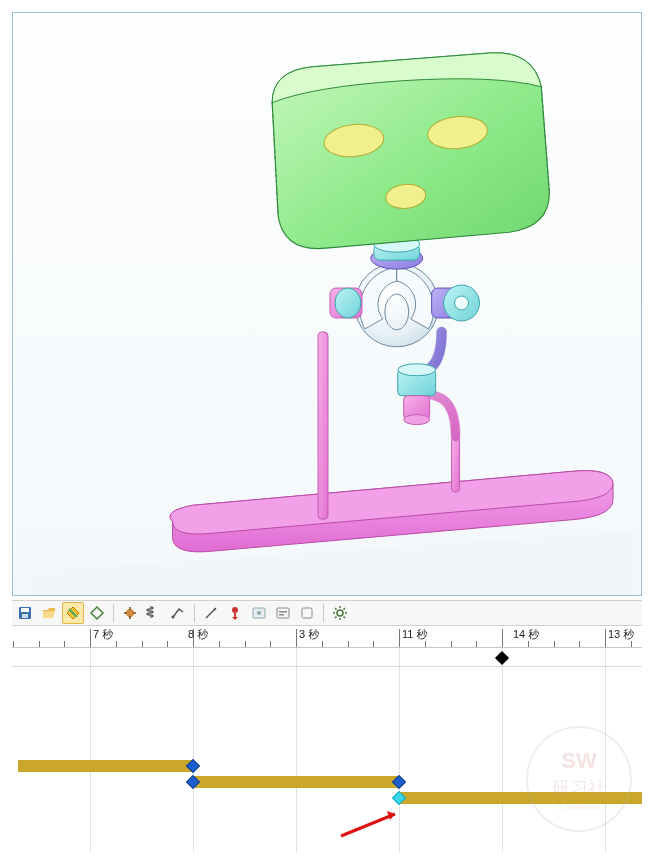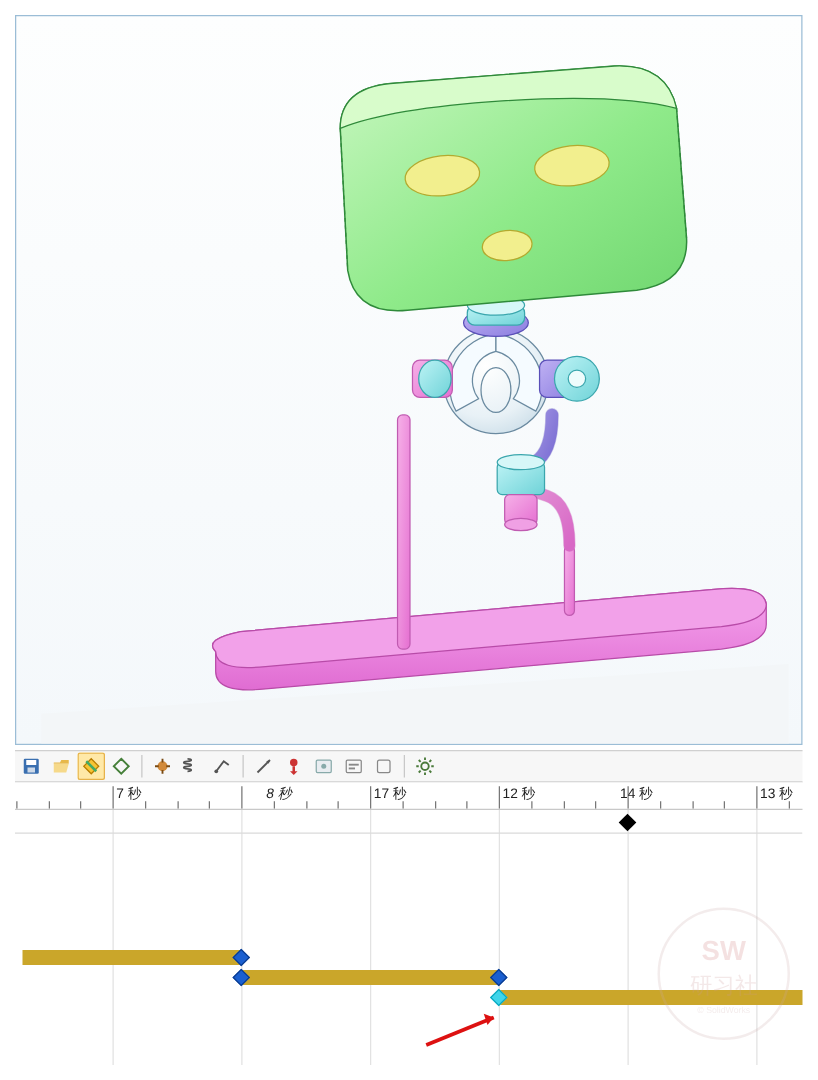--- a/index.html
+++ b/index.html
@@ -312,36 +312,36 @@
 </div>
 
 <div class="ruler">
   <div class="ruler-track">
       <div class="tick major" style="left: 78px;"></div>
       <div class="lbl" style="left: 81px;">7 秒</div>
       <div class="tick minor" style="left: 103.75px;"></div>
       <div class="tick minor" style="left: 129.5px;"></div>
       <div class="tick minor" style="left: 155.25px;"></div>
       <div class="tick major" style="left: 181px;"></div>
-      <div class="lbl" style="left: 201px; font-style: italic;">8 秒</div>
+      <div class="lbl" style="left: 176px;">8 秒</div>
       <div class="tick minor" style="left: 206.75px;"></div>
       <div class="tick minor" style="left: 232.5px;"></div>
       <div class="tick minor" style="left: 258.25px;"></div>
       <div class="tick major" style="left: 284px;"></div>
-      <div class="lbl" style="left: 287px;">17 秒</div>
+      <div class="lbl" style="left: 287px;">3 秒</div>
       <div class="tick minor" style="left: 309.75px;"></div>
       <div class="tick minor" style="left: 335.5px;"></div>
       <div class="tick minor" style="left: 361.25px;"></div>
       <div class="tick major" style="left: 387px;"></div>
-      <div class="lbl" style="left: 390px;">12 秒</div>
+      <div class="lbl" style="left: 390px;">11 秒</div>
       <div class="tick minor" style="left: 412.75px;"></div>
       <div class="tick minor" style="left: 438.5px;"></div>
       <div class="tick minor" style="left: 464.25px;"></div>
       <div class="tick major" style="left: 490px;"></div>
-      <div class="lbl" style="left: 484px;">14 秒</div>
+      <div class="lbl" style="left: 501px;">14 秒</div>
       <div class="tick minor" style="left: 515.75px;"></div>
       <div class="tick minor" style="left: 541.5px;"></div>
       <div class="tick minor" style="left: 567.25px;"></div>
       <div class="tick major" style="left: 593px;"></div>
       <div class="lbl" style="left: 596px;">13 秒</div>
       <div class="tick minor" style="left: 618.75px;"></div>
       <div class="tick minor" style="left: 52.25px;"></div>
       <div class="tick minor" style="left: 26.5px;"></div>
       <div class="tick minor" style="left: 0.75px;"></div>
     </div>

